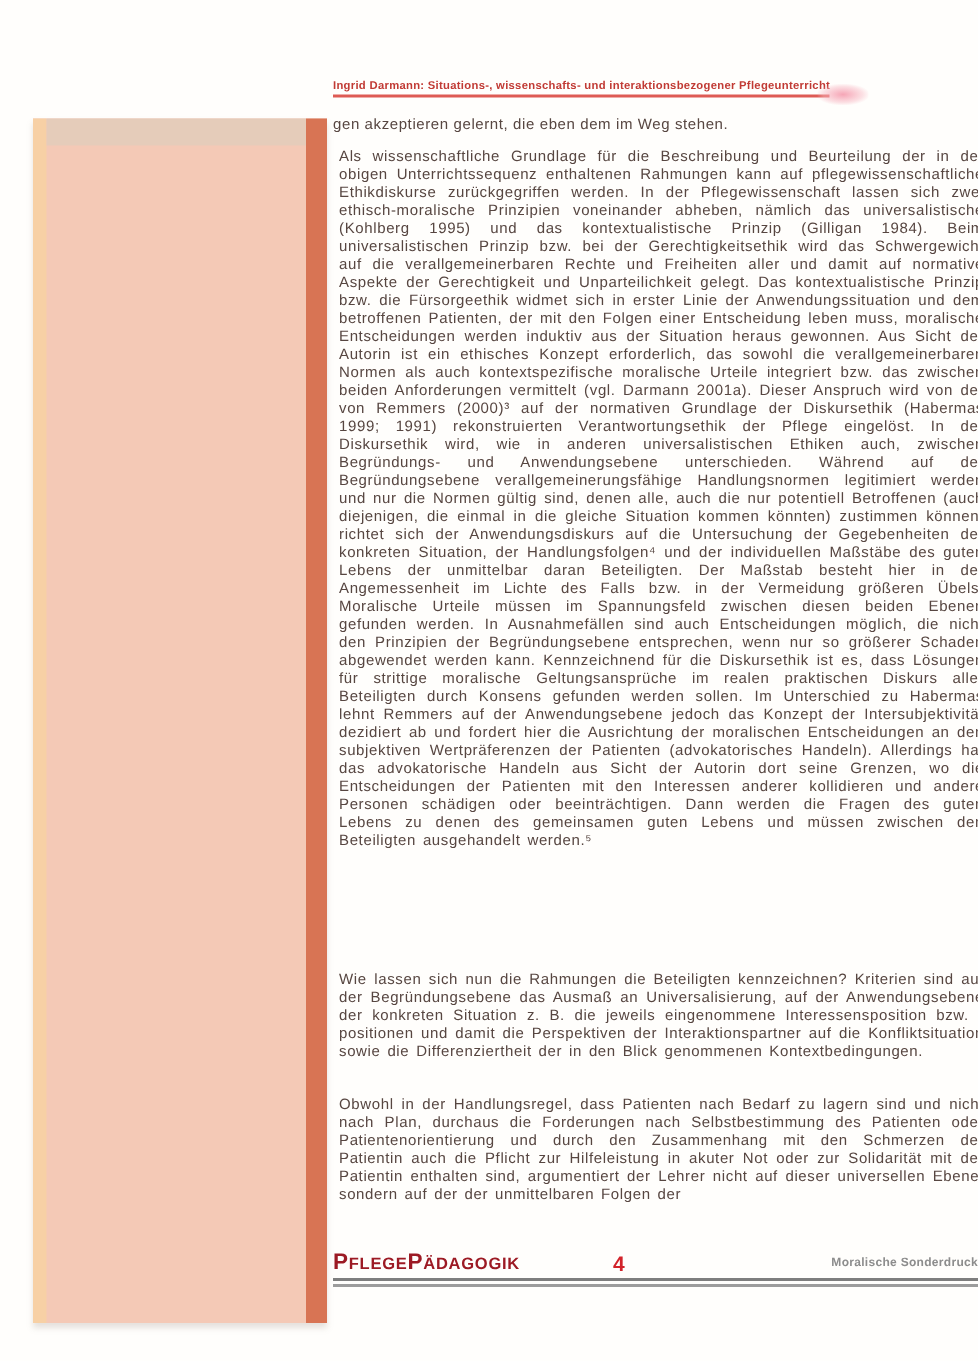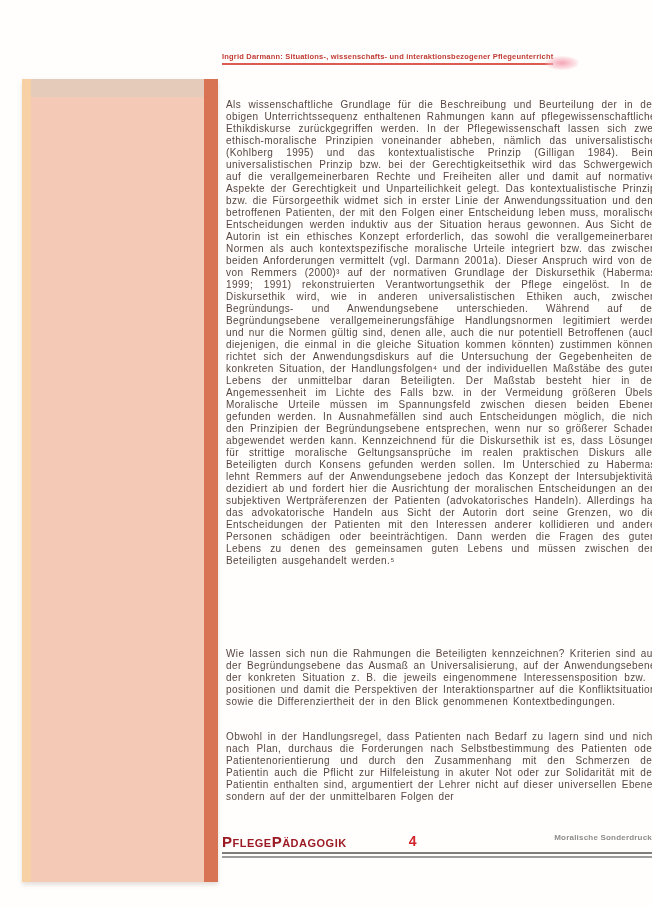--- a/index.html
+++ b/index.html
@@ -71,21 +71,21 @@
     word-spacing: 1.4px;
   }
   .p1 { top: 95px; }
   .p2 { top: 644px; }
   .p3 { top: 727px; }
   
   .footer {
     position: absolute; left: 0; top: 833px; width: 430px;
   }
   .footer-row {
-    display: flex; align-items: flex-start;
+    display: flex; align-items: center;
   }
   .journal {
     font-variant: small-caps;
     font-weight: bold;
     font-size: 15px;
     color: #9c1a24;
     letter-spacing: 0.5px;
   }
   .pagenum {
     margin-left: 62px;
@@ -118,20 +118,21 @@
     <div class="sidebar-stripe"></div>
   </div>
 
   <div class="content">
 
     <div class="running-head">
       <span>Ingrid Darmann: Situations-, wissenschafts- und interaktionsbezogener Pflegeunterricht</span>
       <span class="smudge"></span>
     </div>
 
+    <p class="carryover">gen akzeptieren gelernt, die eben dem im Weg stehen.</p>
 
     <p class="para p1">Als wissenschaftliche Grundlage für die Beschreibung und Beurteilung der in der obigen Unterrichtssequenz enthaltenen Rahmungen kann auf pflegewissenschaftliche Ethikdiskurse zurückgegriffen werden. In der Pflegewissenschaft lassen sich zwei ethisch-moralische Prinzipien voneinander abheben, nämlich das universalistische (Kohlberg 1995) und das kontextualistische Prinzip (Gilligan 1984). Beim universalistischen Prinzip bzw. bei der Gerechtigkeitsethik wird das Schwergewicht auf die verallgemeinerbaren Rechte und Freiheiten aller und damit auf normative Aspekte der Gerechtigkeit und Unparteilichkeit gelegt. Das kontextualistische Prinzip bzw. die Fürsorgeethik widmet sich in erster Linie der Anwendungssituation und dem betroffenen Patienten, der mit den Folgen einer Entscheidung leben muss, moralische Entscheidungen werden induktiv aus der Situation heraus gewonnen. Aus Sicht der Autorin ist ein ethisches Konzept erforderlich, das sowohl die verallgemeinerbaren Normen als auch kontextspezifische moralische Urteile integriert bzw. das zwischen beiden Anforderungen vermittelt (vgl. Darmann 2001a). Dieser Anspruch wird von der von Remmers (2000)³ auf der normativen Grundlage der Diskursethik (Habermas 1999; 1991) rekonstruierten Verantwortungsethik der Pflege eingelöst. In der Diskursethik wird, wie in anderen universalistischen Ethiken auch, zwischen Begründungs- und Anwendungsebene unterschieden. Während auf der Begründungsebene verallgemeinerungsfähige Handlungsnormen legitimiert werden und nur die Normen gültig sind, denen alle, auch die nur potentiell Betroffenen (auch diejenigen, die einmal in die gleiche Situation kommen könnten) zustimmen können, richtet sich der Anwendungsdiskurs auf die Untersuchung der Gegebenheiten der konkreten Situation, der Handlungsfolgen⁴ und der individuellen Maßstäbe des guten Lebens der unmittelbar daran Beteiligten. Der Maßstab besteht hier in der Angemessenheit im Lichte des Falls bzw. in der Vermeidung größeren Übels. Moralische Urteile müssen im Spannungsfeld zwischen diesen beiden Ebenen gefunden werden. In Ausnahmefällen sind auch Entscheidungen möglich, die nicht den Prinzipien der Begründungsebene entsprechen, wenn nur so größerer Schaden abgewendet werden kann. Kennzeichnend für die Diskursethik ist es, dass Lösungen für strittige moralische Geltungsansprüche im realen praktischen Diskurs aller Beteiligten durch Konsens gefunden werden sollen. Im Unterschied zu Habermas lehnt Remmers auf der Anwendungsebene jedoch das Konzept der Intersubjektivität dezidiert ab und fordert hier die Ausrichtung der moralischen Entscheidungen an den subjektiven Wertpräferenzen der Patienten (advokatorisches Handeln). Allerdings hat das advokatorische Handeln aus Sicht der Autorin dort seine Grenzen, wo die Entscheidungen der Patienten mit den Interessen anderer kollidieren und andere Personen schädigen oder beeinträchtigen. Dann werden die Fragen des guten Lebens zu denen des gemeinsamen guten Lebens und müssen zwischen den Beteiligten ausgehandelt werden.⁵</p>
 
     <p class="para p2">Wie lassen sich nun die Rahmungen die Beteiligten kennzeichnen? Kriterien sind auf der Begründungsebene das Ausmaß an Universalisierung, auf der Anwendungsebene der konkreten Situation z. B. die jeweils eingenommene Interessensposition bzw. -positionen und damit die Perspektiven der Interaktionspartner auf die Konfliktsituation sowie die Differenziertheit der in den Blick genommenen Kontextbedingungen.</p>
 
     <p class="para p3">Obwohl in der Handlungsregel, dass Patienten nach Bedarf zu lagern sind und nicht nach Plan, durchaus die Forderungen nach Selbstbestimmung des Patienten oder Patientenorientierung und durch den Zusammenhang mit den Schmerzen der Patientin auch die Pflicht zur Hilfeleistung in akuter Not oder zur Solidarität mit der Patientin enthalten sind, argumentiert der Lehrer nicht auf dieser universellen Ebene, sondern auf der der unmittelbaren Folgen der</p>
 
     <div class="footer">
       <div class="footer-row">
         <span class="journal">PflegePädagogik</span>

